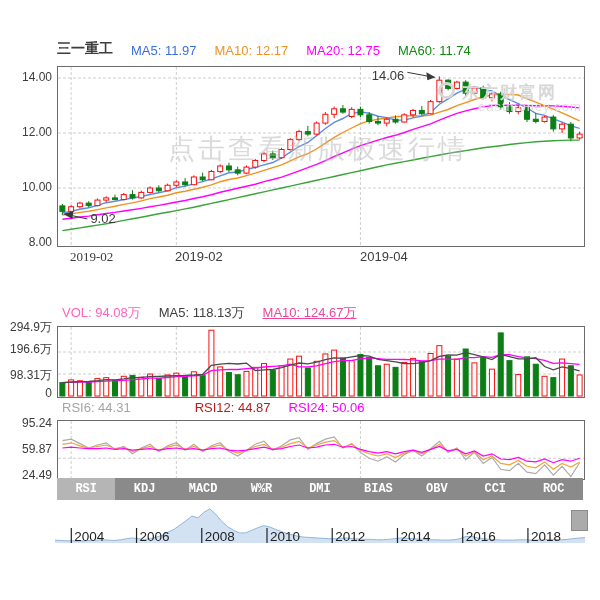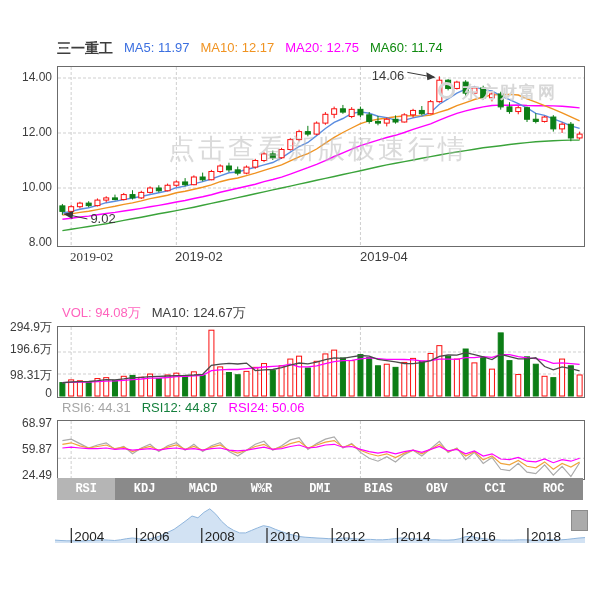--- a/index.html
+++ b/index.html
@@ -1,23 +1,23 @@
 <!DOCTYPE html>
 <html><head>
 <meta charset="utf-8">
 <style>
   html,body{margin:0;padding:0;background:#fff;}
   .stage{position:relative;width:600px;height:600px;background:#fff;overflow:hidden;
          font-family:"Liberation Sans","DejaVu Sans",sans-serif;}
-  .legend-row{position:absolute;left:57px;display:flex;gap:11px;font-size:13px;white-space:nowrap;}
+  .legend-row{position:absolute;left:57px;display:flex;gap:18px;font-size:13px;white-space:nowrap;align-items:flex-end;}
   .stock-title{font-weight:bold;font-size:14px;color:#3d3d3d;}
   .c-ma5{color:#3b6fe0;} .c-ma10{color:#f09321;} .c-ma20{color:#ff00ff;} .c-ma60:{color:#0f8a0f}
   .c-ma60{color:#0f8a0f;}
-  .c-vol{color:#ff63bd;} .c-vma5{color:#404040;} .c-vma10{color:#404040;}
-  .c-rsi6{color:#a5a5a5;} .c-rsi12:{} .c-rsi12{color:#15803d;} .c-rsi24{color:#ff00ff;}
+  .c-vol{color:#ff63bd;} .c-vma5{color:#404040;} .c-vma10{color:#ec4899;text-decoration:underline;}
+  .c-rsi6{color:#a5a5a5;} .c-rsi12:{} .c-rsi12{color:#b91c1c;margin-left:46px;} .c-rsi24{color:#ff00ff;}
   .panel{position:absolute;left:57px;border:1px solid #6b6b6b;box-sizing:content-box;background:#fff;}
   .panel svg{display:block;}
   .ylab{position:absolute;left:0;width:52px;text-align:right;font-size:12px;color:#3c3c3c;
         height:15px;line-height:15px;}
   .xlab{position:absolute;top:249px;font-size:13px;color:#3c3c3c;}
   .wm{position:absolute;pointer-events:none;z-index:5;}
   .wm-site{left:462px;top:81px;font-size:17px;font-weight:bold;color:#d7d7d7;letter-spacing:2px;}
   .wm-url{left:478px;top:99px;font-size:13px;color:#dedede;letter-spacing:1px;}
   .wm-promo{left:168px;top:131px;font-size:27px;font-weight:normal;color:rgba(187,187,187,0.55);letter-spacing:3px;}
   .wm-logo{left:438px;top:82px;width:17px;height:17px;border:3px solid #d7d7d7;border-radius:50%;
@@ -184,28 +184,30 @@
         <polygon points="377.35,10.349999999999994 368.35,5.349999999999994 369.35,13.349999999999994" fill="#3a3a3a"></polygon>
         <text x="346.35" y="13.349999999999994" text-anchor="end" font-size="13" fill="#3a3a3a">14.06</text>
         <line x1="6.383333333333334" y1="146.95000000000002" x2="29.383333333333333" y2="151.95000000000002" stroke="#3a3a3a" stroke-width="1"></line>
         <polygon points="5.383333333333334,146.95000000000002 15.383333333333333,143.95000000000002 14.383333333333333,151.95000000000002" fill="#3a3a3a"></polygon>
         <text x="32.38333333333333" y="155.95000000000002" font-size="13" fill="#3a3a3a">9.02</text>
       </svg>
   </div>
 
   <div class="wm wm-logo"></div>
   <div class="wm wm-site">东方财富网</div>
+  <div class="wm wm-url">eastmoney.com</div>
   <div class="wm wm-promo">点击查看新版极速行情</div>
 
   <div class="xlab" style="left:70px;font-family:Liberation Serif, serif;">2019-02</div>
   <div class="xlab" style="left:175px;">2019-02</div>
   <div class="xlab" style="left:360px;">2019-04</div>
 
   <div class="legend-row" style="top:304px;left:62px;">
     <span class="c-vol">VOL: 94.08万</span>
+    <span class="c-vma5">MA5: 118.13万</span>
     <span class="c-vma10">MA10: 124.67万</span>
   </div>
 
   <div class="ylab" style="top:320px;">294.9万</div>
   <div class="ylab" style="top:342px;">196.6万</div>
   <div class="ylab" style="top:368px;">98.31万</div>
   <div class="ylab" style="top:386px;">0</div>
 
   <div class="panel" style="top:326px;">
     <svg id="vol-svg" width="526" height="70" viewBox="0 0 526 70">
@@ -278,21 +280,21 @@
         <polyline points="4.4,55.6 13.2,55.0 21.9,54.7 30.7,54.5 39.5,53.7 48.2,52.7 57.0,52.8 65.8,51.9 74.5,50.6 83.3,50.4 92.1,49.7 100.8,49.3 109.6,49.0 118.4,48.6 127.1,48.4 135.9,48.0 144.7,47.3 153.4,38.4 162.2,37.1 171.0,36.4 179.7,37.0 188.5,36.1 197.3,43.6 206.0,42.9 214.8,42.5 223.6,40.7 232.3,38.2 241.1,36.0 249.9,36.9 258.6,35.1 267.4,32.7 276.2,30.9 284.9,31.3 293.7,29.8 302.5,28.5 311.2,29.2 320.0,32.3 328.8,33.6 337.5,34.9 346.3,36.5 355.1,36.6 363.8,35.7 372.6,33.6 381.4,29.3 390.1,28.0 398.9,28.1 407.7,25.7 416.4,27.6 425.2,29.9 434.0,32.5 442.7,27.3 451.5,29.6 460.3,31.9 469.0,31.8 477.8,30.8 486.6,39.5 495.3,42.9 504.1,39.8 512.9,41.6 521.6,43.8" fill="none" stroke="#4a4a4a" stroke-width="1.3"></polyline>
       </svg>
   </div>
 
   <div class="legend-row" style="top:400px;left:62px;">
     <span class="c-rsi6">RSI6: 44.31</span>
     <span class="c-rsi12">RSI12: 44.87</span>
     <span class="c-rsi24">RSI24: 50.06</span>
   </div>
 
-  <div class="ylab" style="top:416px;">68.97</div>
+  <div class="ylab" style="top:416px;">95.24</div>
   <div class="ylab" style="top:442px;">59.87</div>
   <div class="ylab" style="top:468px;">24.49</div>
 
   <div class="panel" style="top:420px;">
     <svg id="rsi-svg" width="526" height="58" viewBox="0 0 526 58">
         <line stroke="#cfcfcf" stroke-dasharray="3 2" stroke-width="1" x1="0" x2="526" y1="37.25445" y2="37.25445"></line>
         <line stroke="#cfcfcf" stroke-dasharray="3 2" stroke-width="1" x1="13.150000000000002" x2="13.150000000000002" y1="0" y2="58"></line>
         <line stroke="#cfcfcf" stroke-dasharray="3 2" stroke-width="1" x1="118.35000000000001" x2="118.35000000000001" y1="0" y2="58"></line>
         <line stroke="#cfcfcf" stroke-dasharray="3 2" stroke-width="1" x1="302.45000000000005" x2="302.45000000000005" y1="0" y2="58"></line>
         <polyline points="4.4,19.6 13.2,18.1 21.9,22.6 30.7,27.0 39.5,24.0 48.2,21.8 57.0,28.4 65.8,25.5 74.5,32.8 83.3,27.0 92.1,23.3 100.8,30.6 109.6,24.8 118.4,21.8 127.1,29.2 135.9,23.3 144.7,30.6 153.4,24.8 162.2,21.8 171.0,30.6 179.7,35.0 188.5,29.2 197.3,23.3 206.0,20.3 214.8,29.2 223.6,24.8 232.3,18.9 241.1,16.7 249.9,28.4 258.6,22.6 267.4,18.1 276.2,15.9 284.9,27.0 293.7,22.6 302.5,31.4 311.2,37.3 320.0,40.2 328.8,35.8 337.5,40.9 346.3,33.6 355.1,29.2 363.8,35.0 372.6,27.7 381.4,20.3 390.1,31.4 398.9,27.0 407.7,38.7 416.4,31.4 425.2,42.4 434.0,36.5 442.7,48.3 451.5,49.7 460.3,42.4 469.0,51.2 477.8,52.7 486.6,43.9 495.3,54.2 504.1,45.3 512.9,55.6 521.6,41.7" fill="none" stroke="#ababab" stroke-width="1.2"></polyline>

